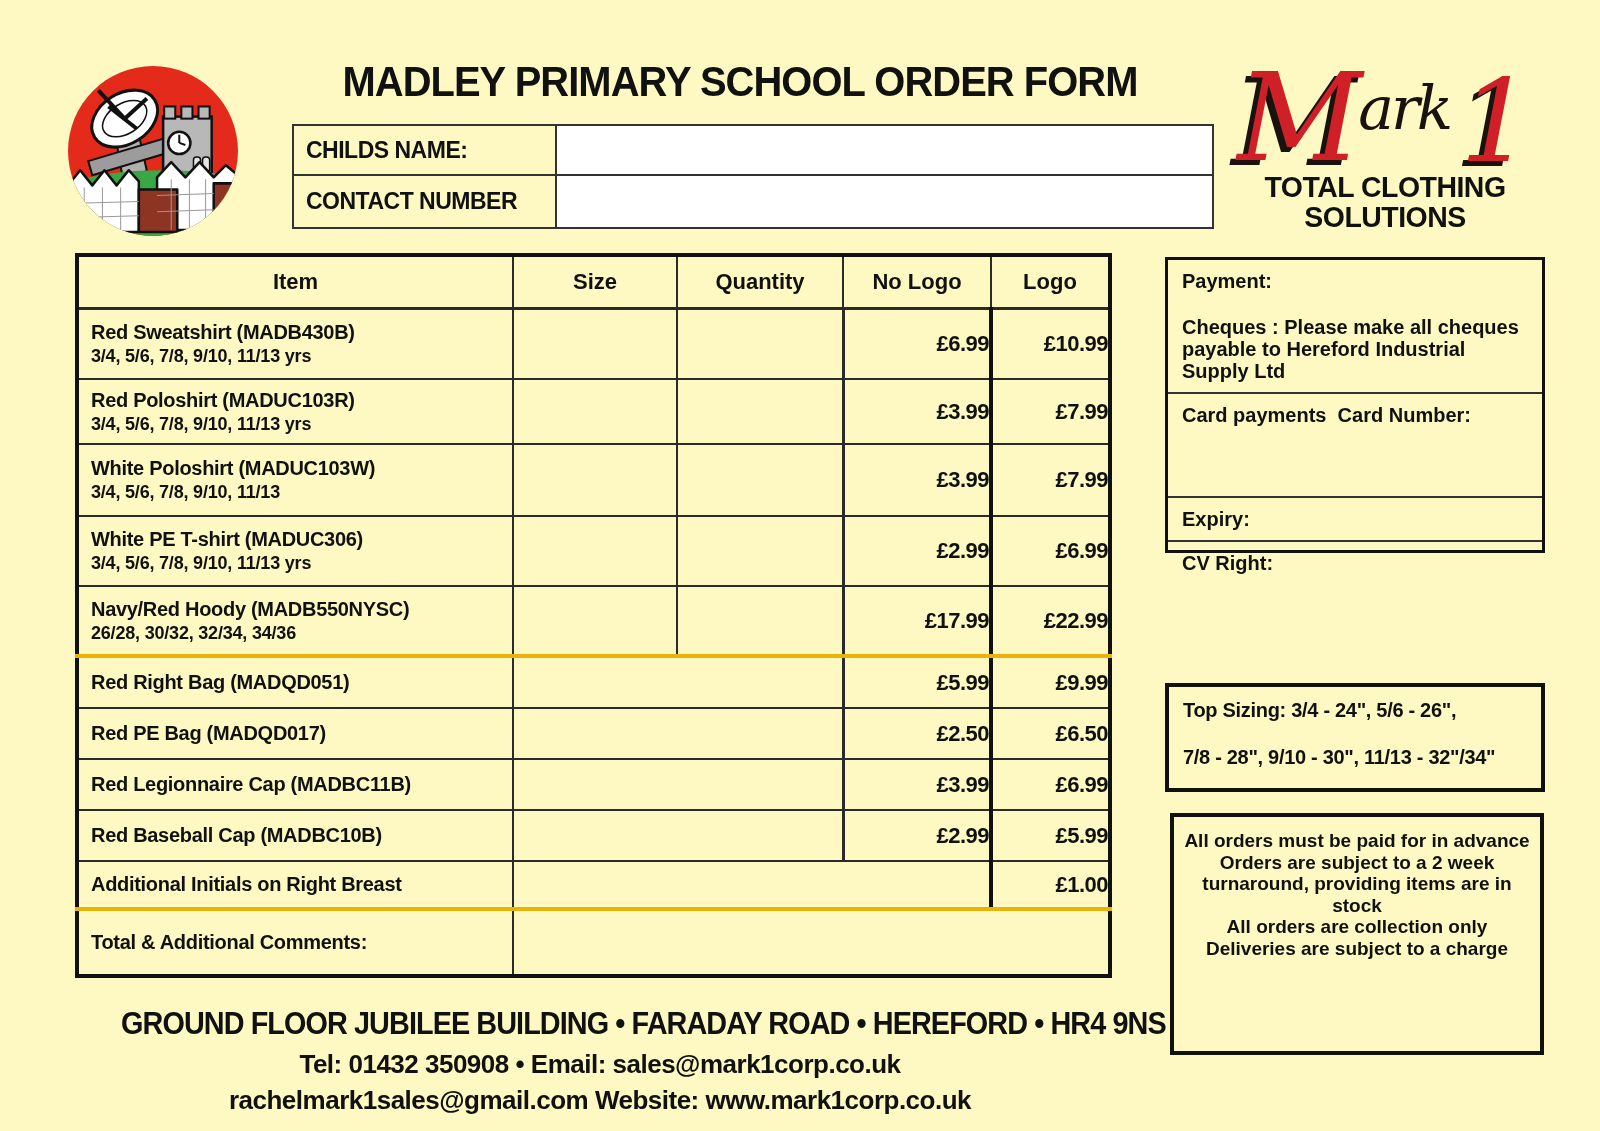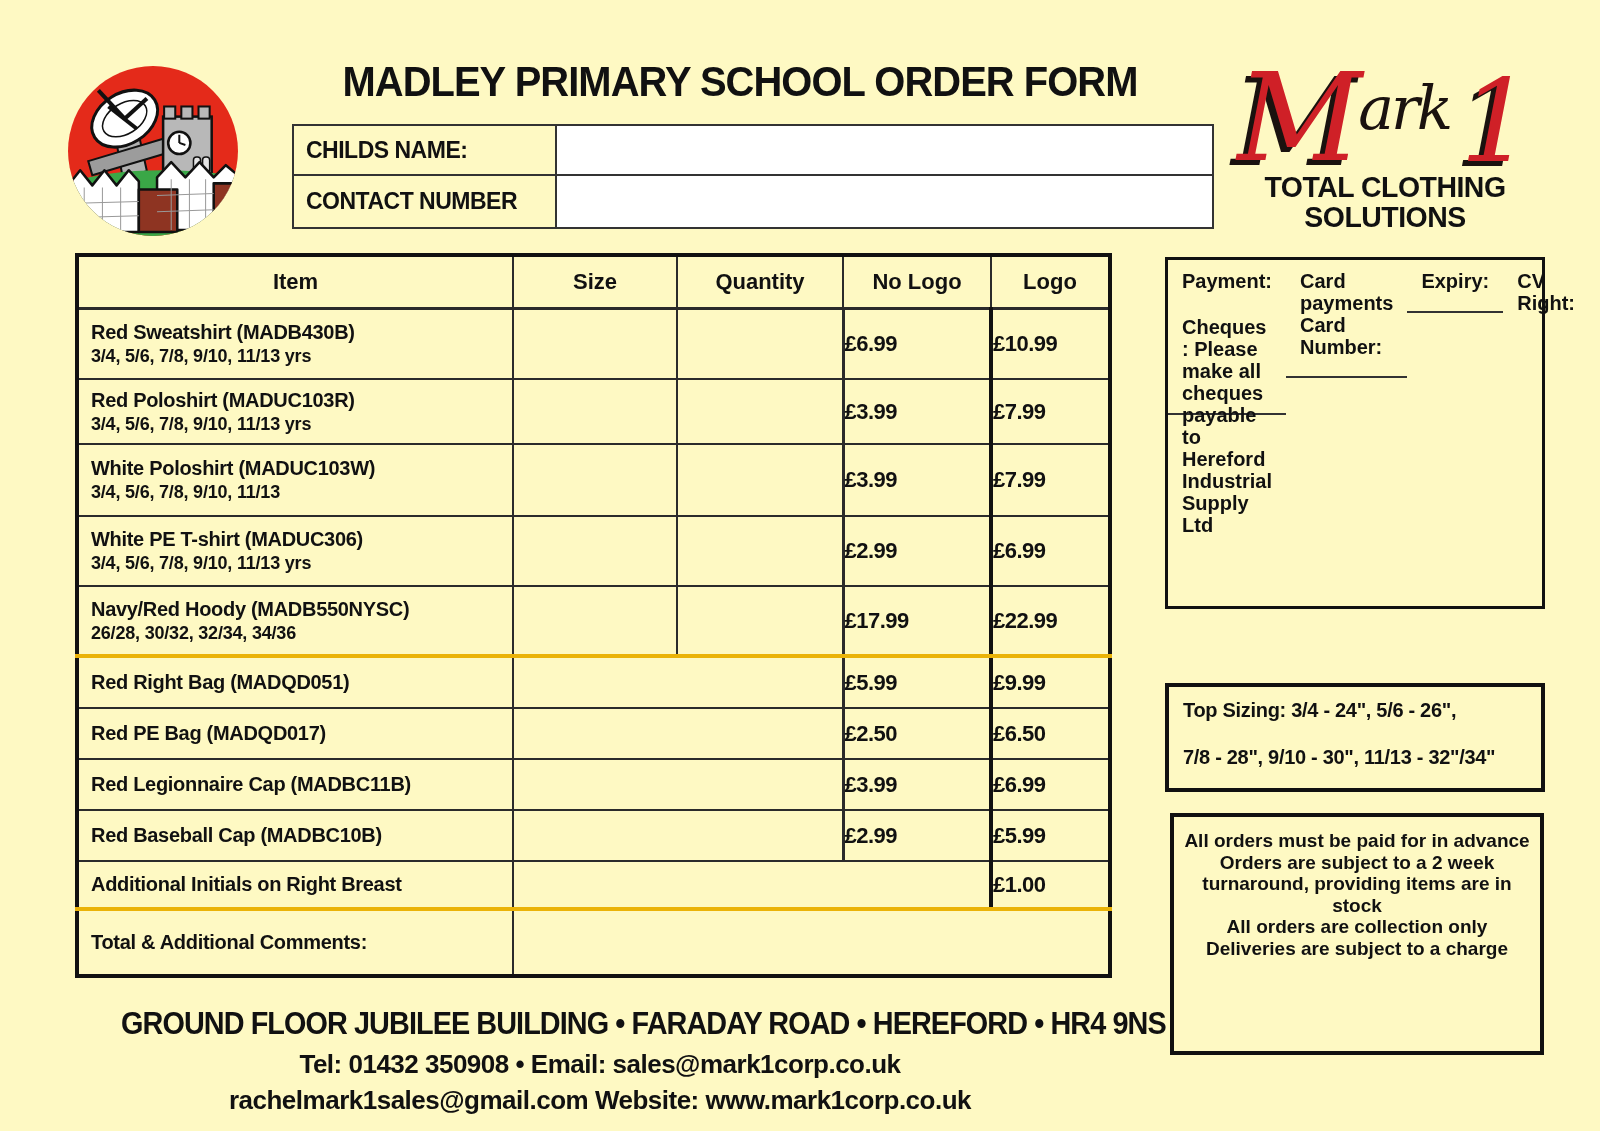--- a/index.html
+++ b/index.html
@@ -45,30 +45,30 @@
   
   table.order-table{
     position:absolute;left:75px;top:253px;width:1033px;
     border-collapse:collapse;table-layout:fixed;border:4px solid #111;
   }
   .order-table th,.order-table td{border:2px solid #2b2b2b;padding:0;}
   .order-table th{font-size:22px;text-align:center;}
   .order-table td.item{vertical-align:middle;padding:4px 8px 4px 12px;}
   .iname{font-size:20px;letter-spacing:-0.3px;line-height:1.15;}
   .isub{font-size:18px;letter-spacing:-0.2px;margin-top:2px;}
-  .order-table td.price{font-size:22px;text-align:left;vertical-align:middle;letter-spacing:-0.5px;}
+  .order-table td.price{font-size:22px;text-align:right;vertical-align:middle;letter-spacing:-0.5px;}
   .order-table td.nl{border-left-width:3px;}
   .order-table td.lg{border-left:4px solid #111;}
   .order-table thead th{border-bottom-width:3px;}
   .order-table tr.thickb td{border-bottom:4px solid #eab308;}
 
   
   .payment-box{
-    position:absolute;left:1165px;top:257px;width:380px;height:352px;
-    border:3px solid #111;box-sizing:border-box;display:flex;flex-direction:row;
+    position:absolute;left:1165px;top:257px;width:380px;height:296px;
+    border:3px solid #111;box-sizing:border-box;display:flex;flex-direction:column;
   }
   .pay-sec{border-bottom:2px solid #333;padding:10px 14px;font-size:20px;line-height:22px;box-sizing:border-box;}
   .pay-sec:last-child{border-bottom:none;}
   .pay-s1{height:155px;}
   .pay-s2{height:118px;}
   .pay-s3{height:53px;}
   .pay-s4{flex:1;}
   .pay-cheques{margin-top:24px;white-space:pre-line;}
   .pay-card{white-space:pre-wrap;}
 

